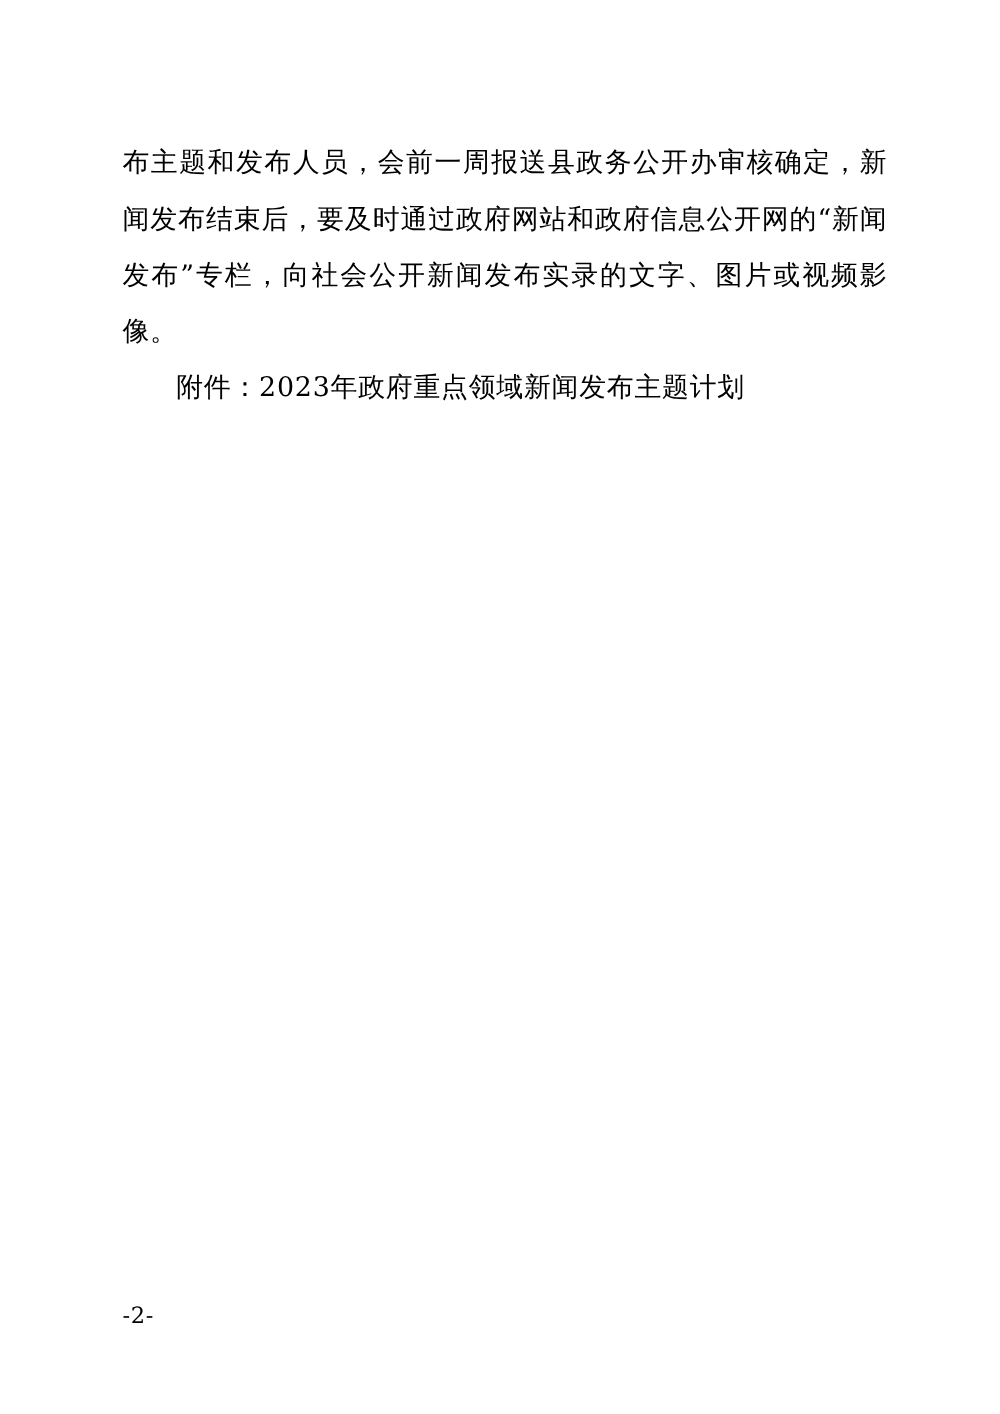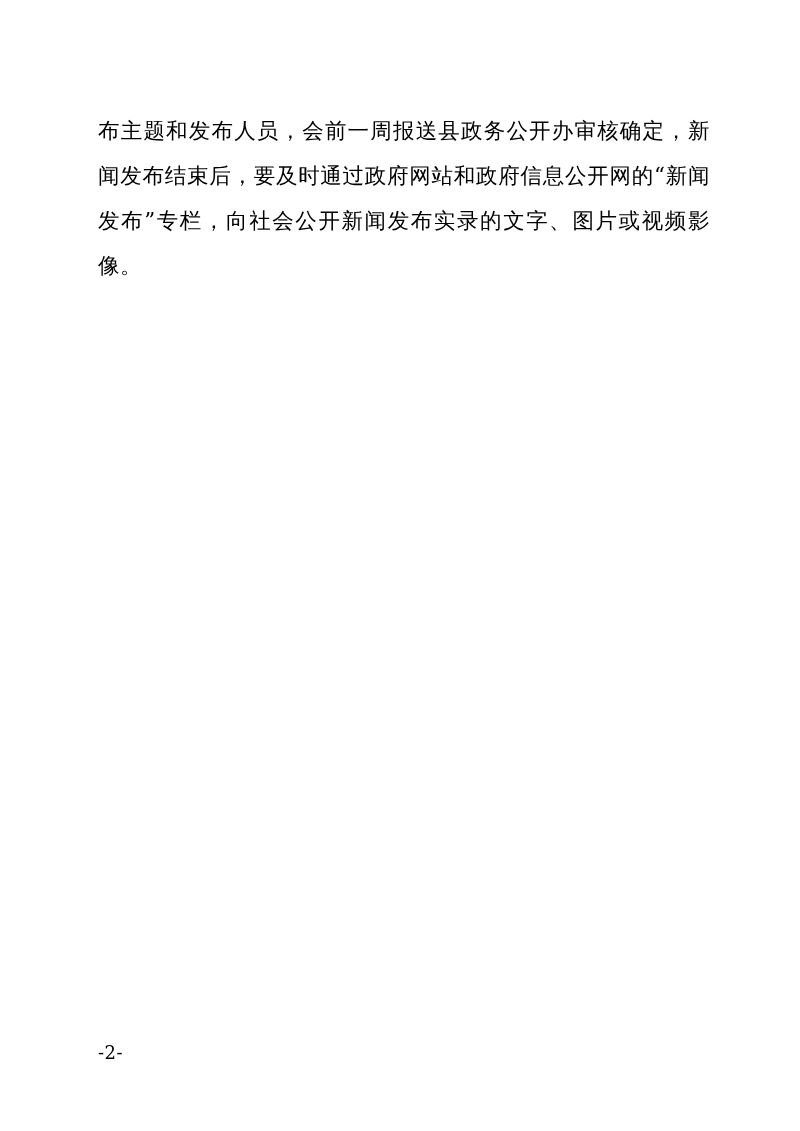--- a/index.html
+++ b/index.html
@@ -65,18 +65,19 @@
 </style>
 </head>
 <body>
 
 <div class="page">
   <div class="content">
 
     <p class="para">布主题和发布人员，会前一周报送县政务公开办审核确定，新闻发布结束后，要及时通过政府网站和政府信息公开网的“新闻发布”专栏，向社会公开新闻发布实录的文字、图片或视频影像。</p>
 
 
+    <p class="attach">附件：2023年政府重点领域新闻发布主题计划</p>
 
 
   </div>
 
   <div class="page-number">-2-</div>
 </div>
 
 </body></html>

